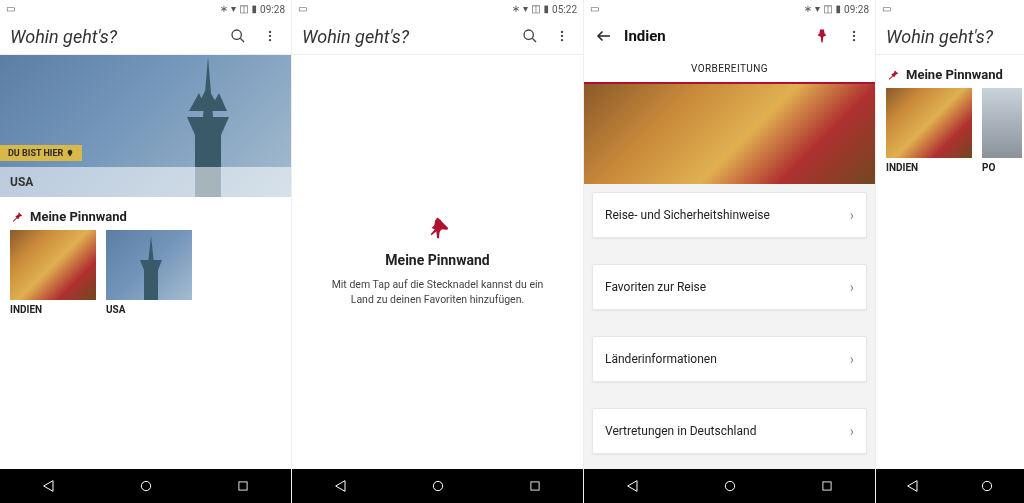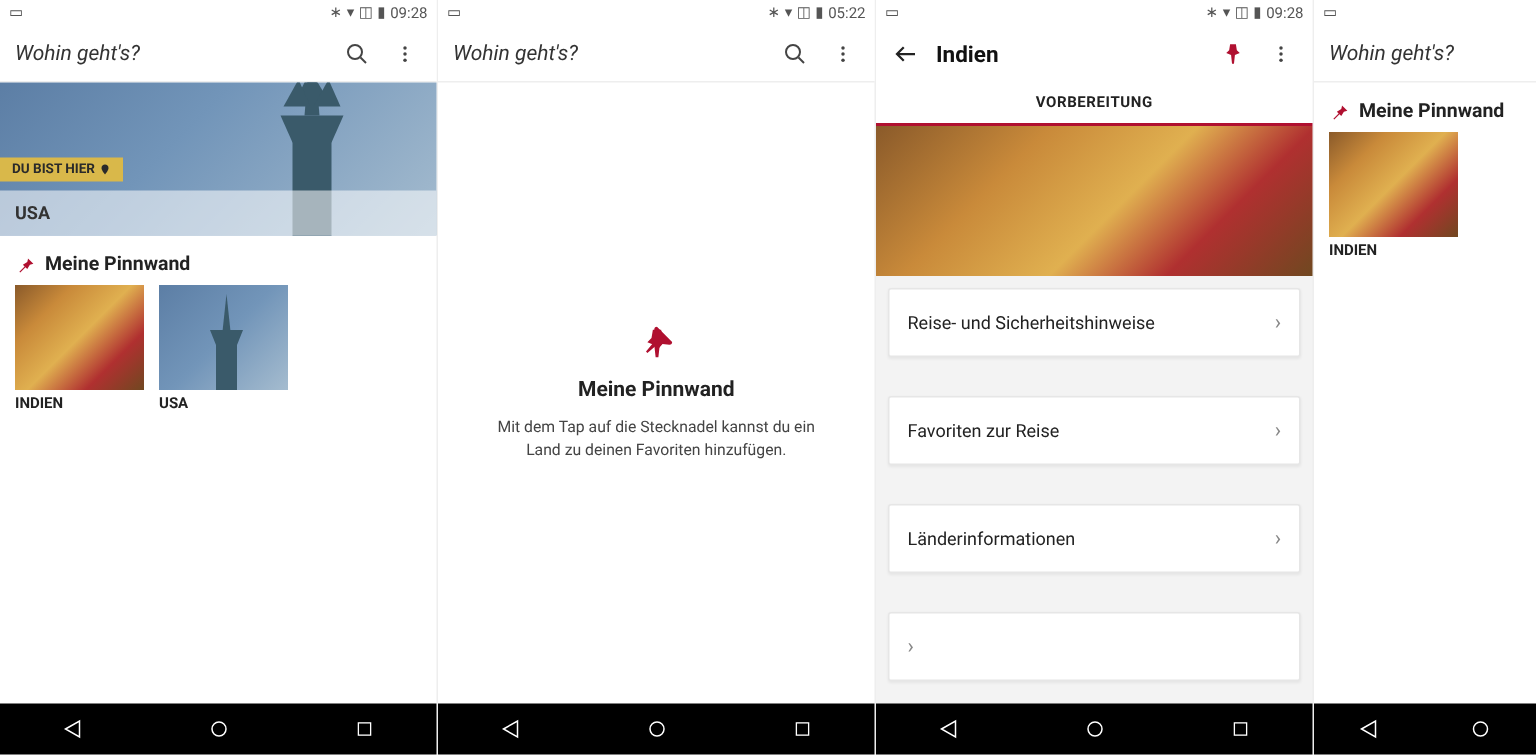--- a/index.html
+++ b/index.html
@@ -42,21 +42,21 @@
     display: flex;
     align-items: center;
     padding: 0 10px;
     gap: 10px;
     background: #fff;
   }
   .header .title-search {
     flex: 1;
     font-style: italic;
     color: #333;
-    font-size: 14px;
+    font-size: 18px;
   }
   .header .title-bold {
     flex: 1;
     font-weight: 700;
     color: #111;
     font-size: 15px;
   }
   .header .icon-btn {
     width: 22px;
     height: 22px;
@@ -66,40 +66,40 @@
     color: #444;
   }
   .header .icon-btn.pin { color: #b01030; }
   .header .back { width: 20px; }
 
   
   .tabs {
     display: flex;
     height: 30px;
     font-size: 10px;
-    font-weight: 700;
+    font-weight: 400;
     letter-spacing: .4px;
   }
   .tabs .tab {
     flex: 1;
     display: flex;
     align-items: center;
     justify-content: center;
     color: #bbb;
   }
   .tabs .tab.active {
     color: #222;
     border-bottom: 2px solid #b01030;
   }
 
   
   .hero {
     position: relative;
     width: 100%;
-    height: 102px;
+    height: 142px;
     background: linear-gradient(135deg, #5c7ea5 0%, #7295b9 40%, #a5bccf 100%);
     overflow: hidden;
   }
   .hero.india {
     background: linear-gradient(135deg, #8a5a2a 0%, #c98a3a 30%, #e0b050 55%, #b03030 75%, #704820 100%);
   }
   .hero .statue {
     position: absolute;
     right: 24px; bottom: -10px;
     width: 120px; height: 160px;
@@ -438,20 +438,21 @@
       </div>
     </div>
     <div class="list-card">
       <div class="list-row">
         <span>Länderinformationen</span>
         <span class="chev">›</span>
       </div>
     </div>
     <div class="list-card">
       <div class="list-row">
+        <span>Vertretungen in Deutschland</span>
         <span class="chev">›</span>
       </div>
     </div>
   </div>
 
   <div class="navbar">
     <span class="navkey">
         <svg width="16" height="16" viewBox="0 0 24 24" fill="none" stroke="#fff" stroke-width="1.5">
           <polygon points="4,12 18,4 18,20"></polygon>
         </svg>
@@ -489,20 +490,24 @@
         </svg>
     </span>
     <span>Meine Pinnwand</span>
   </div>
 
   <div class="thumbs" style="overflow:hidden">
     <div class="thumb india">
       <div class="img"></div>
       <div class="label">INDIEN</div>
     </div>
+    <div class="thumb poland" style="width:40px">
+      <div class="img" style="width:40px"></div>
+      <div class="label">PO</div>
+    </div>
   </div>
 
   <div class="navbar">
     <span class="navkey">
         <svg width="16" height="16" viewBox="0 0 24 24" fill="none" stroke="#fff" stroke-width="1.5">
           <polygon points="4,12 18,4 18,20"></polygon>
         </svg>
       </span>
     <span class="navkey">
         <svg width="16" height="16" viewBox="0 0 24 24" fill="none" stroke="#fff" stroke-width="1.5">

